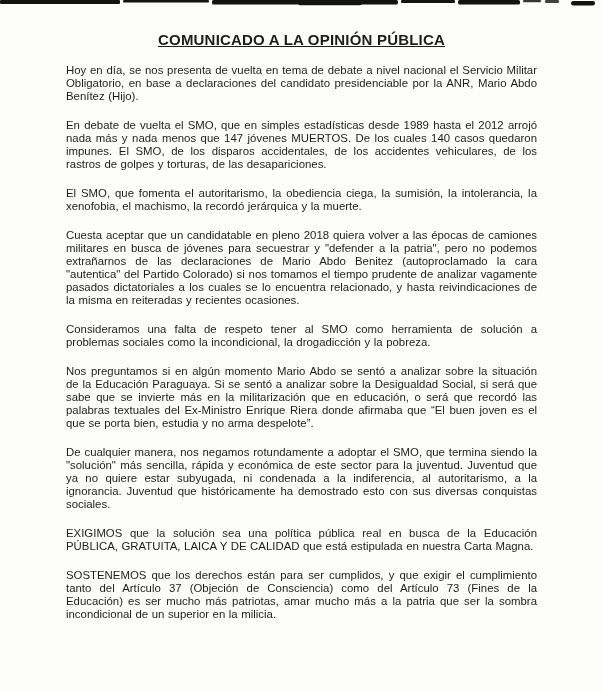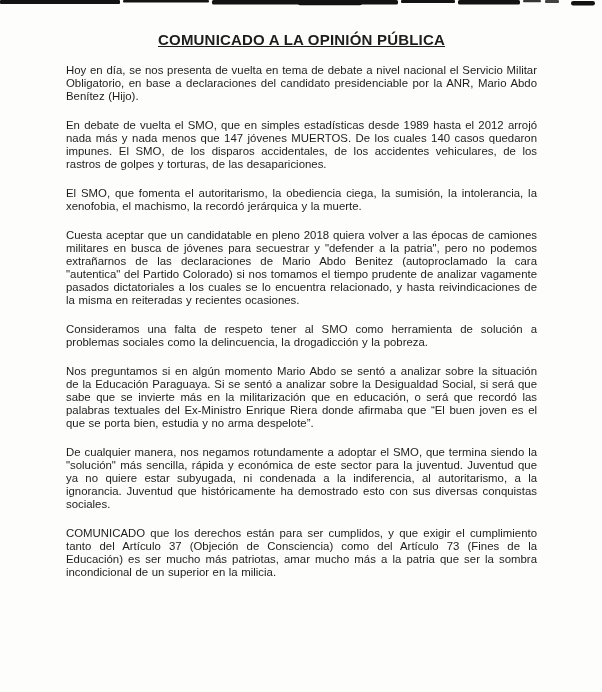--- a/index.html
+++ b/index.html
@@ -63,18 +63,19 @@
   </g>
 </svg>
 
 <div class="doc" style="color: rgb(29, 29, 29);">
   <h1 class="title">COMUNICADO A LA OPINIÓN PÚBLICA</h1>
   <div id="paragraphs">
       <p class="para"><span>Hoy en día, se nos presenta de vuelta en tema de debate a nivel nacional el Servicio Militar Obligatorio, en base a declaraciones del candidato presidenciable por la ANR, Mario Abdo Benítez (Hijo).</span></p>
       <p class="para"><span>En debate de vuelta el SMO, que en simples estadísticas desde 1989 hasta el 2012 arrojó nada más y nada menos que 147 jóvenes MUERTOS. De los cuales 140 casos quedaron impunes. El SMO, de los disparos accidentales, de los accidentes vehiculares, de los rastros de golpes y torturas, de las desapariciones.</span></p>
       <p class="para"><span>El SMO, que fomenta el autoritarismo, la obediencia ciega, la sumisión, la intolerancia, la xenofobia, el machismo, la recordó jerárquica y la muerte.</span></p>
       <p class="para"><span>Cuesta aceptar que un candidatable en pleno 2018 quiera volver a las épocas de camiones militares en busca de jóvenes para secuestrar y "defender a la patria", pero no podemos extrañarnos de las declaraciones de Mario Abdo Benitez (autoproclamado la cara "autentica" del Partido Colorado) si nos tomamos el tiempo prudente de analizar vagamente pasados dictatoriales a los cuales se lo encuentra relacionado, y hasta reivindicaciones de la misma en reiteradas y recientes ocasiones.</span></p>
-      <p class="para"><span>Consideramos una falta de respeto tener al SMO como herramienta de solución a problemas sociales como la delincuencia, la drogadicción y la pobreza.</span></p>
+      <p class="para"><span>Consideramos una falta de respeto tener al SMO como herramienta de solución a problemas sociales como la incondicional, la drogadicción y la pobreza.</span></p>
       <p class="para"><span>Nos preguntamos si en algún momento Mario Abdo se sentó a analizar sobre la situación de la Educación Paraguaya. Si se sentó a analizar sobre la Desigualdad Social, si será que sabe que se invierte más en la militarización que en educación, o será que recordó las palabras textuales del Ex-Ministro Enrique Riera donde afirmaba que “El buen joven es el que se porta bien, estudia y no arma despelote”.</span></p>
       <p class="para"><span>De cualquier manera, </span><span class="b">nos negamos rotundamente a adoptar el SMO</span><span>, que termina siendo la "solución" más sencilla, rápida y económica de este sector para la juventud. Juventud que ya no quiere estar subyugada, ni condenada a la indiferencia, al autoritarismo, a la ignorancia. Juventud que históricamente ha demostrado esto con sus diversas conquistas sociales.</span></p>
-      <p class="para"><span class="b">COMUNICADO</span><span> que los derechos están para ser cumplidos, y que exigir el cumplimiento tanto del Artículo 37 (Objeción de Consciencia) como del Artículo 73 (Fines de la Educación) es ser mucho más patriotas, amar mucho más a la patria que ser la sombra incondicional de un superior en la milicia.</span></p>
+      <p class="para"><span class="b">EXIGIMOS</span><span> que la solución sea una política pública real en busca de la Educación PÚBLICA, GRATUITA, LAICA Y DE CALIDAD que está estipulada en nuestra Carta Magna.</span></p>
+      <p class="para"><span class="b">SOSTENEMOS</span><span> que los derechos están para ser cumplidos, y que exigir el cumplimiento tanto del Artículo 37 (Objeción de Consciencia) como del Artículo 73 (Fines de la Educación) es ser mucho más patriotas, amar mucho más a la patria que ser la sombra incondicional de un superior en la milicia.</span></p>
     </div>
 </div>
 
 </body></html>

